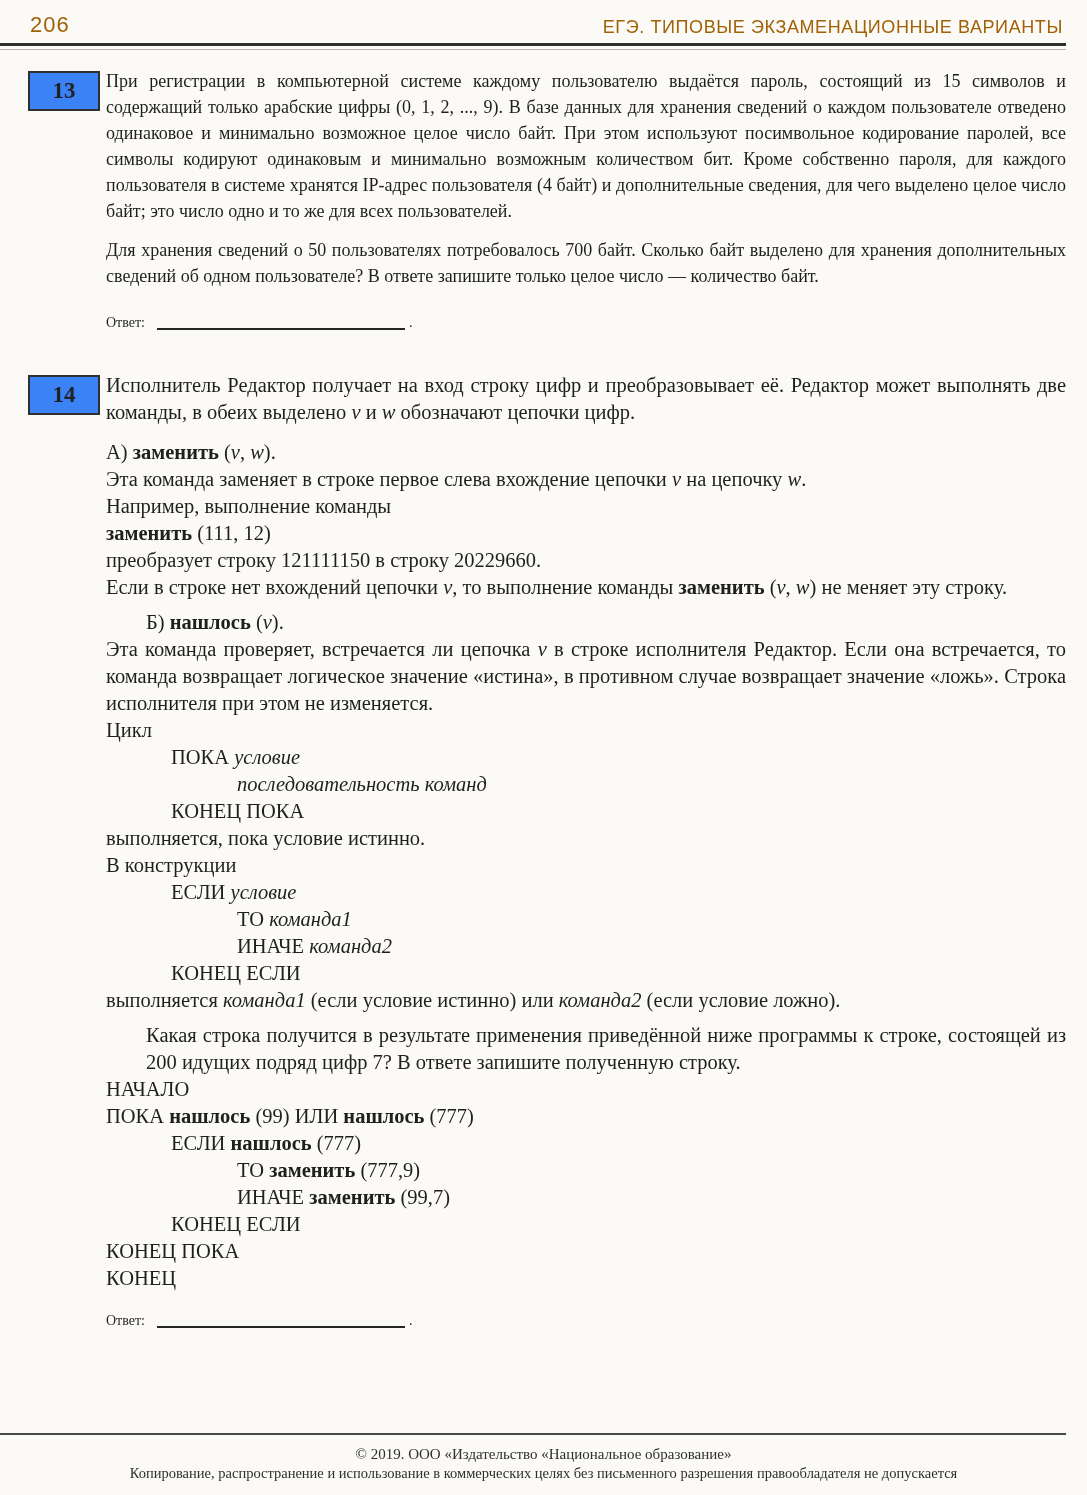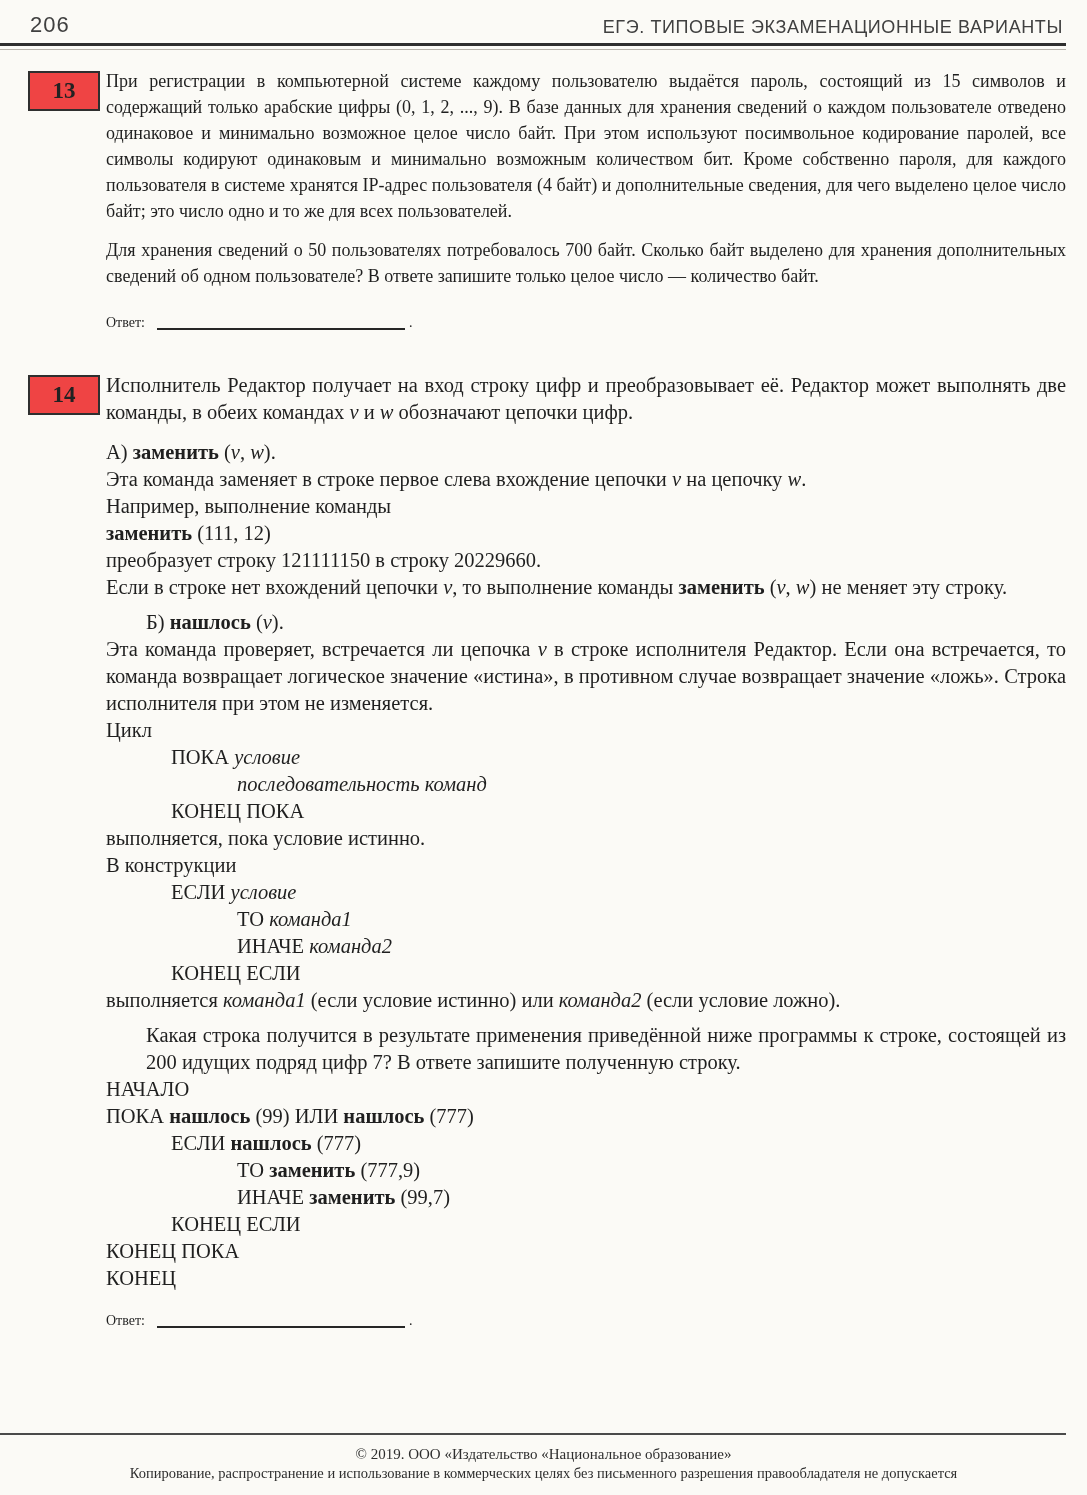--- a/index.html
+++ b/index.html
@@ -8,33 +8,33 @@
     height:1495px;
     background:#fbfaf6;
     font-family:"Liberation Serif", serif;
     color:#1f1f1f;
     position:relative;
     overflow:hidden;
   }
   .page-header {
     position:absolute; top:12px; left:30px; width:1035px;
     display:flex; justify-content:space-between; align-items:flex-end;
-    font-family:"Liberation Sans", sans-serif; color:#404040;gap:6px;
+    font-family:"Liberation Sans", sans-serif; color:#a16207;gap:6px;
   }
   .page-num { font-size:22px; letter-spacing:1px; }
   .header-title { font-size:18px; letter-spacing:0.6px; padding-right:2px; }
   .header-rule {
     position:absolute; top:43px; left:0; width:1066px; height:7px;
     border-top:3px solid #2e2e2e; border-bottom:1px solid #b8b4ac;
   }
   .content { position:absolute; top:68px; left:106px; width:960px; }
   .task { position:relative; }
   .task-num {
     position:absolute; left:-78px; top:3px; width:72px; height:40px;
-    border:2px solid #2f2f2f; background:#ef4444;
+    border:2px solid #2f2f2f; background:#3b82f6;
     display:flex; align-items:center; justify-content:center;
     font-size:23px; font-weight:bold; color:#222;
   }
   .para { font-size:18px; line-height:26px; text-align:justify; }
   .t14 .para, .t14 .line { font-size:20.5px; line-height:27px; }
   .line { white-space:nowrap; }
   .ind1 { padding-left:65px; }
   .ind2 { padding-left:131px; }
   .mt-sm { margin-top:8px;margin-left:40px; }
   .mt-md { margin-top:13px; }
@@ -67,21 +67,21 @@
 
   <section class="task t13">
     <div class="task-num">13</div>
     <p class="para">При регистрации в компьютерной системе каждому пользователю выдаётся пароль, состоящий из 15 символов и содержащий только арабские цифры (0, 1, 2, ..., 9). В базе данных для хранения сведений о каждом пользователе отведено одинаковое и минимально возможное целое число байт. При этом используют посимвольное кодирование паролей, все символы кодируют одинаковым и минимально возможным количеством бит. Кроме собственно пароля, для каждого пользователя в системе хранятся IP-адрес пользователя (4 байт) и дополнительные сведения, для чего выделено целое число байт; это число одно и то же для всех пользователей.</p>
     <p class="para mt-md">Для хранения сведений о 50 пользователях потребовалось 700 байт. Сколько байт выделено для хранения дополнительных сведений об одном пользователе? В ответе запишите только целое число — количество байт.</p>
     <p class="answer-line t13-answer"><span>Ответ:</span><span class="blank"></span><span>.</span></p>
   </section>
 
   <section class="task t14">
     <div class="task-num">14</div>
-    <p class="para"><span>Исполнитель Редактор получает на вход строку цифр и преобразовывает её. Редактор может выполнять две команды, в обеих командах </span><span style="font-style: italic;">v</span><span> и </span><span style="font-style: italic;">w</span><span> обозначают цепочки цифр.</span></p>
+    <p class="para"><span>Исполнитель Редактор получает на вход строку цифр и преобразовывает её. Редактор может выполнять две команды, в обеих выделено </span><span style="font-style: italic;">v</span><span> и </span><span style="font-style: italic;">w</span><span> обозначают цепочки цифр.</span></p>
 
     <div class="line mt-md"><span>А) </span><span style="font-weight: bold;">заменить</span><span> (</span><span style="font-style: italic;">v</span><span>, </span><span style="font-style: italic;">w</span><span>).</span></div>
     <p class="para"><span>Эта команда заменяет в строке первое слева вхождение цепочки </span><span style="font-style: italic;">v</span><span> на цепочку </span><span style="font-style: italic;">w</span><span>.</span></p>
     <div class="line">Например, выполнение команды</div>
     <div class="line"><span style="font-weight: bold;">заменить</span><span> (111, 12)</span></div>
     <div class="line">преобразует строку 121111150 в строку 20229660.</div>
     <p class="para"><span>Если в строке нет вхождений цепочки </span><span style="font-style: italic;">v</span><span>, то выполнение команды </span><span style="font-weight: bold;">заменить</span><span> (</span><span style="font-style: italic;">v</span><span>, </span><span style="font-style: italic;">w</span><span>) не меняет эту строку.</span></p>
 
     <div class="line mt-sm"><span>Б) </span><span style="font-weight: bold;">нашлось</span><span> (</span><span style="font-style: italic;">v</span><span>).</span></div>
     <p class="para"><span>Эта команда проверяет, встречается ли цепочка </span><span style="font-style: italic;">v</span><span> в строке исполнителя Редактор. Если она встречается, то команда возвращает логическое значение «истина», в противном случае возвращает значение «ложь». Строка исполнителя при этом не изменяется.</span></p>

